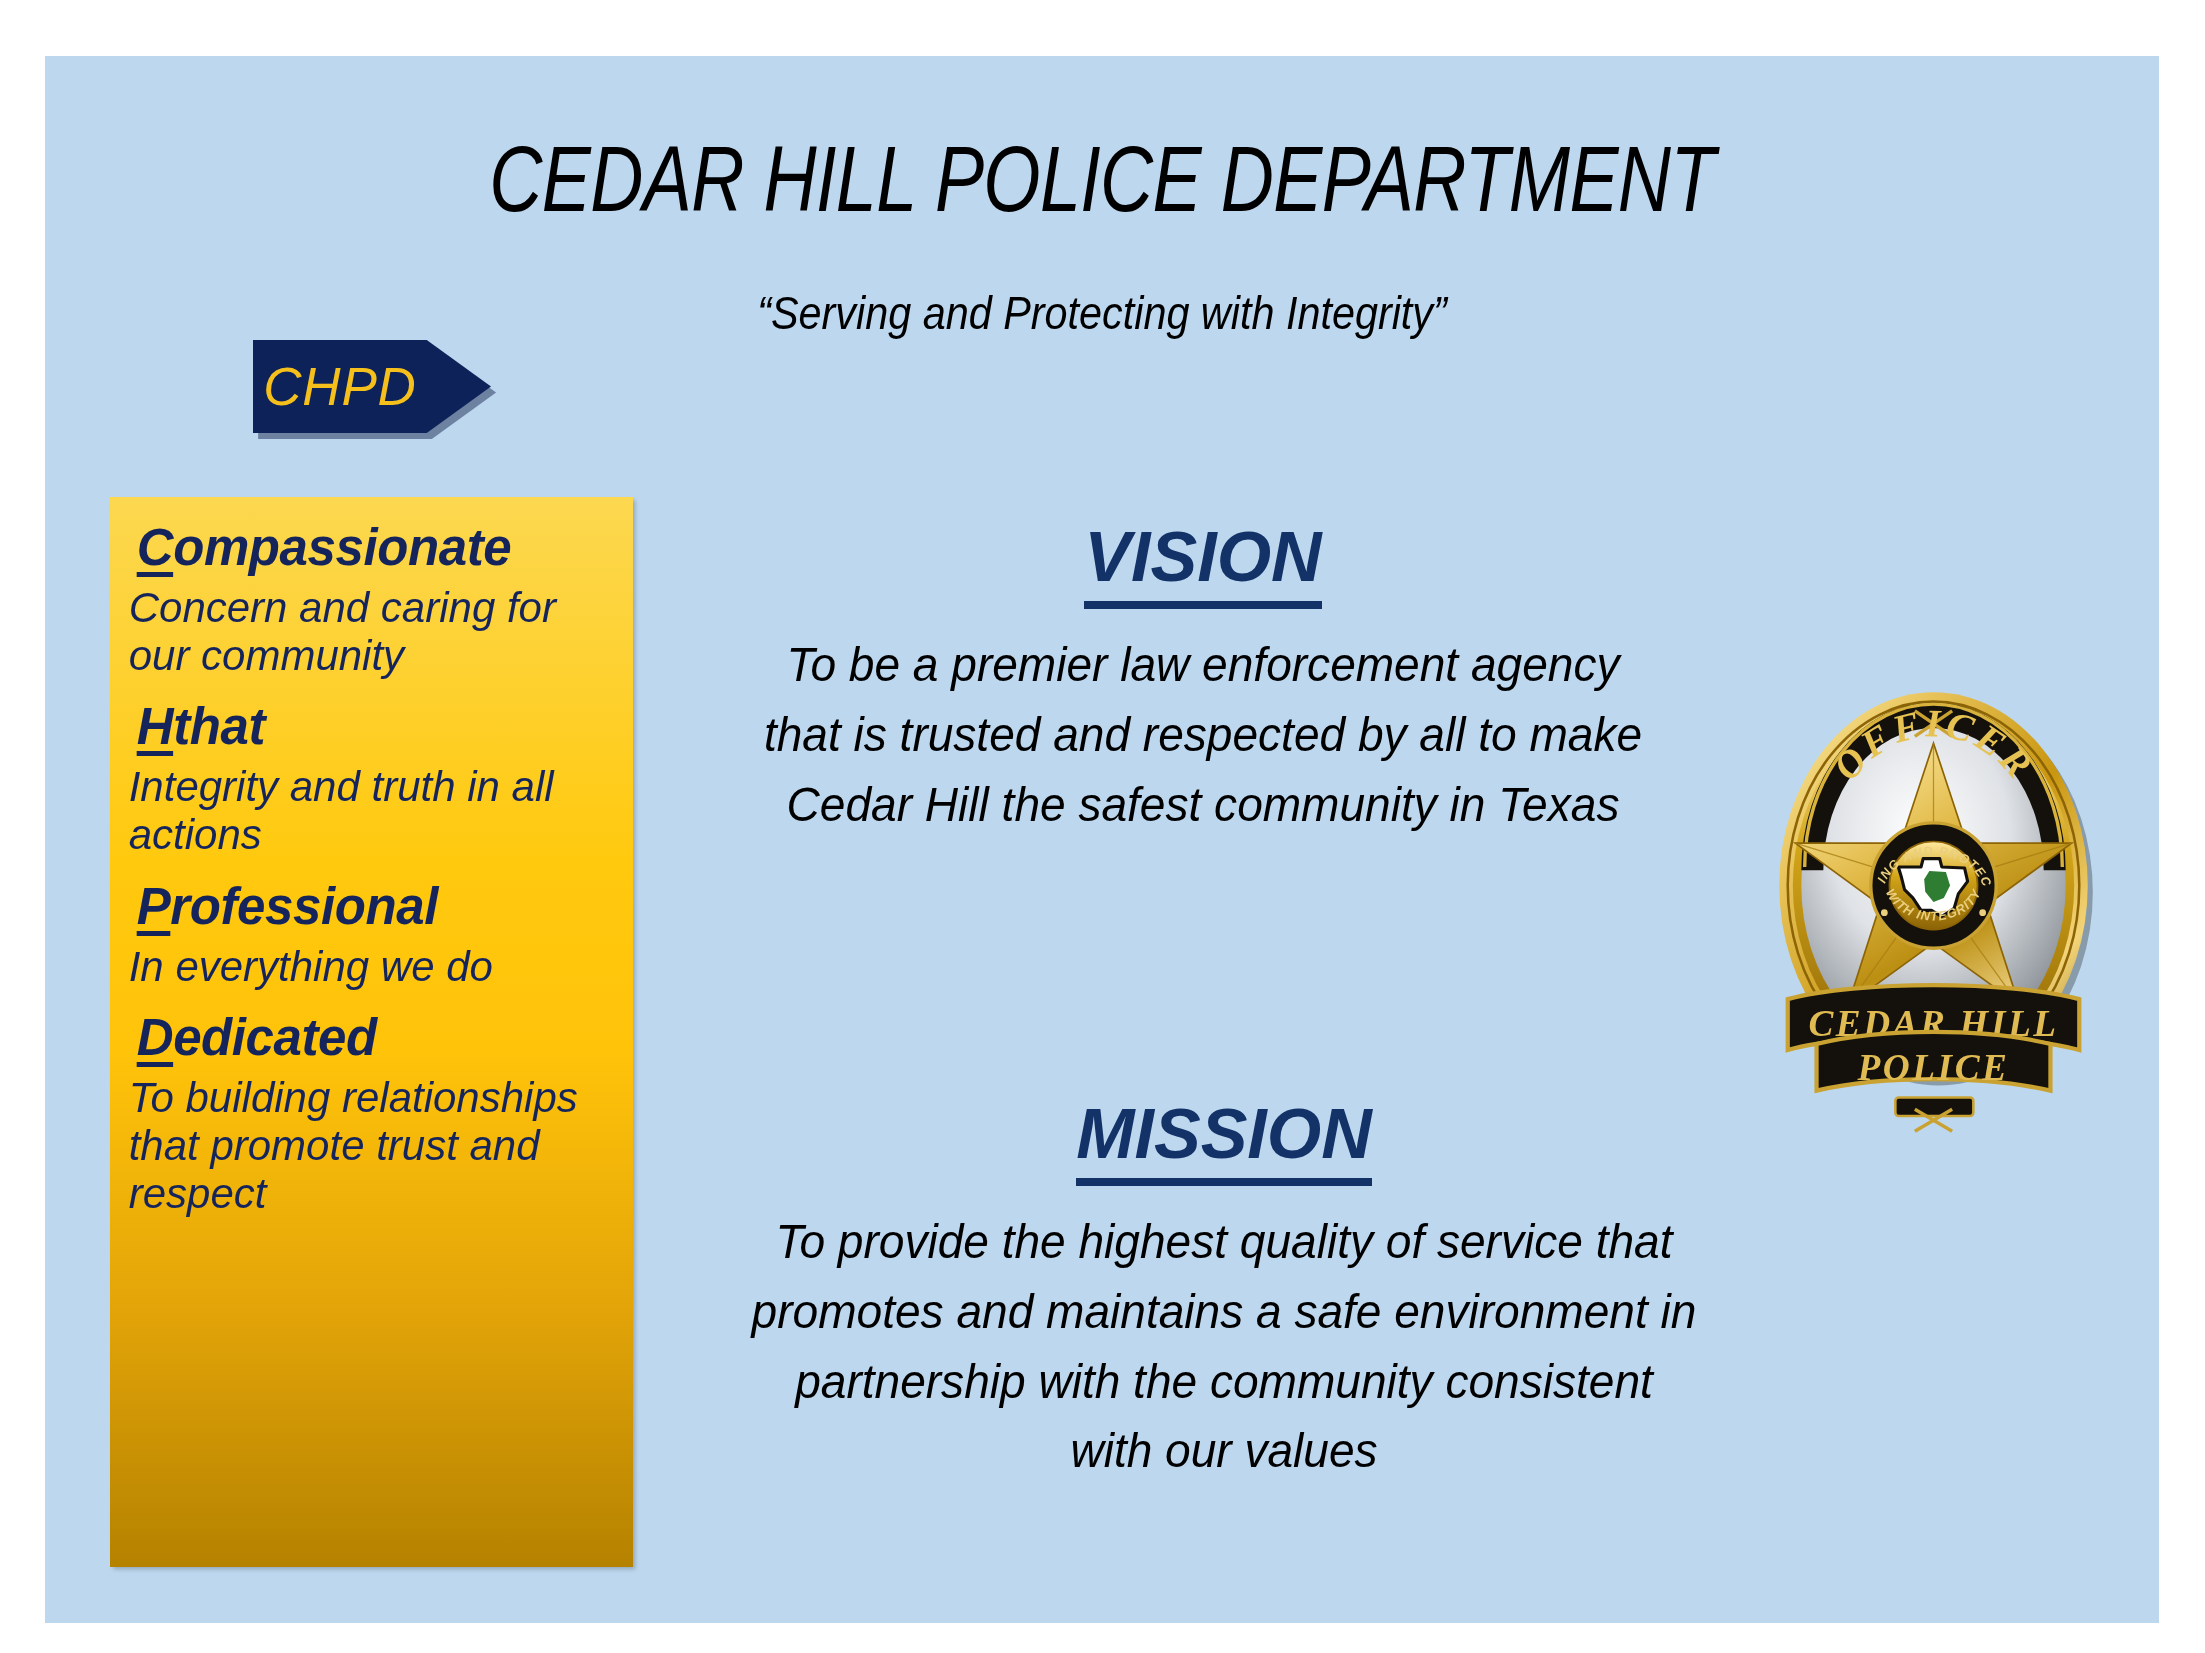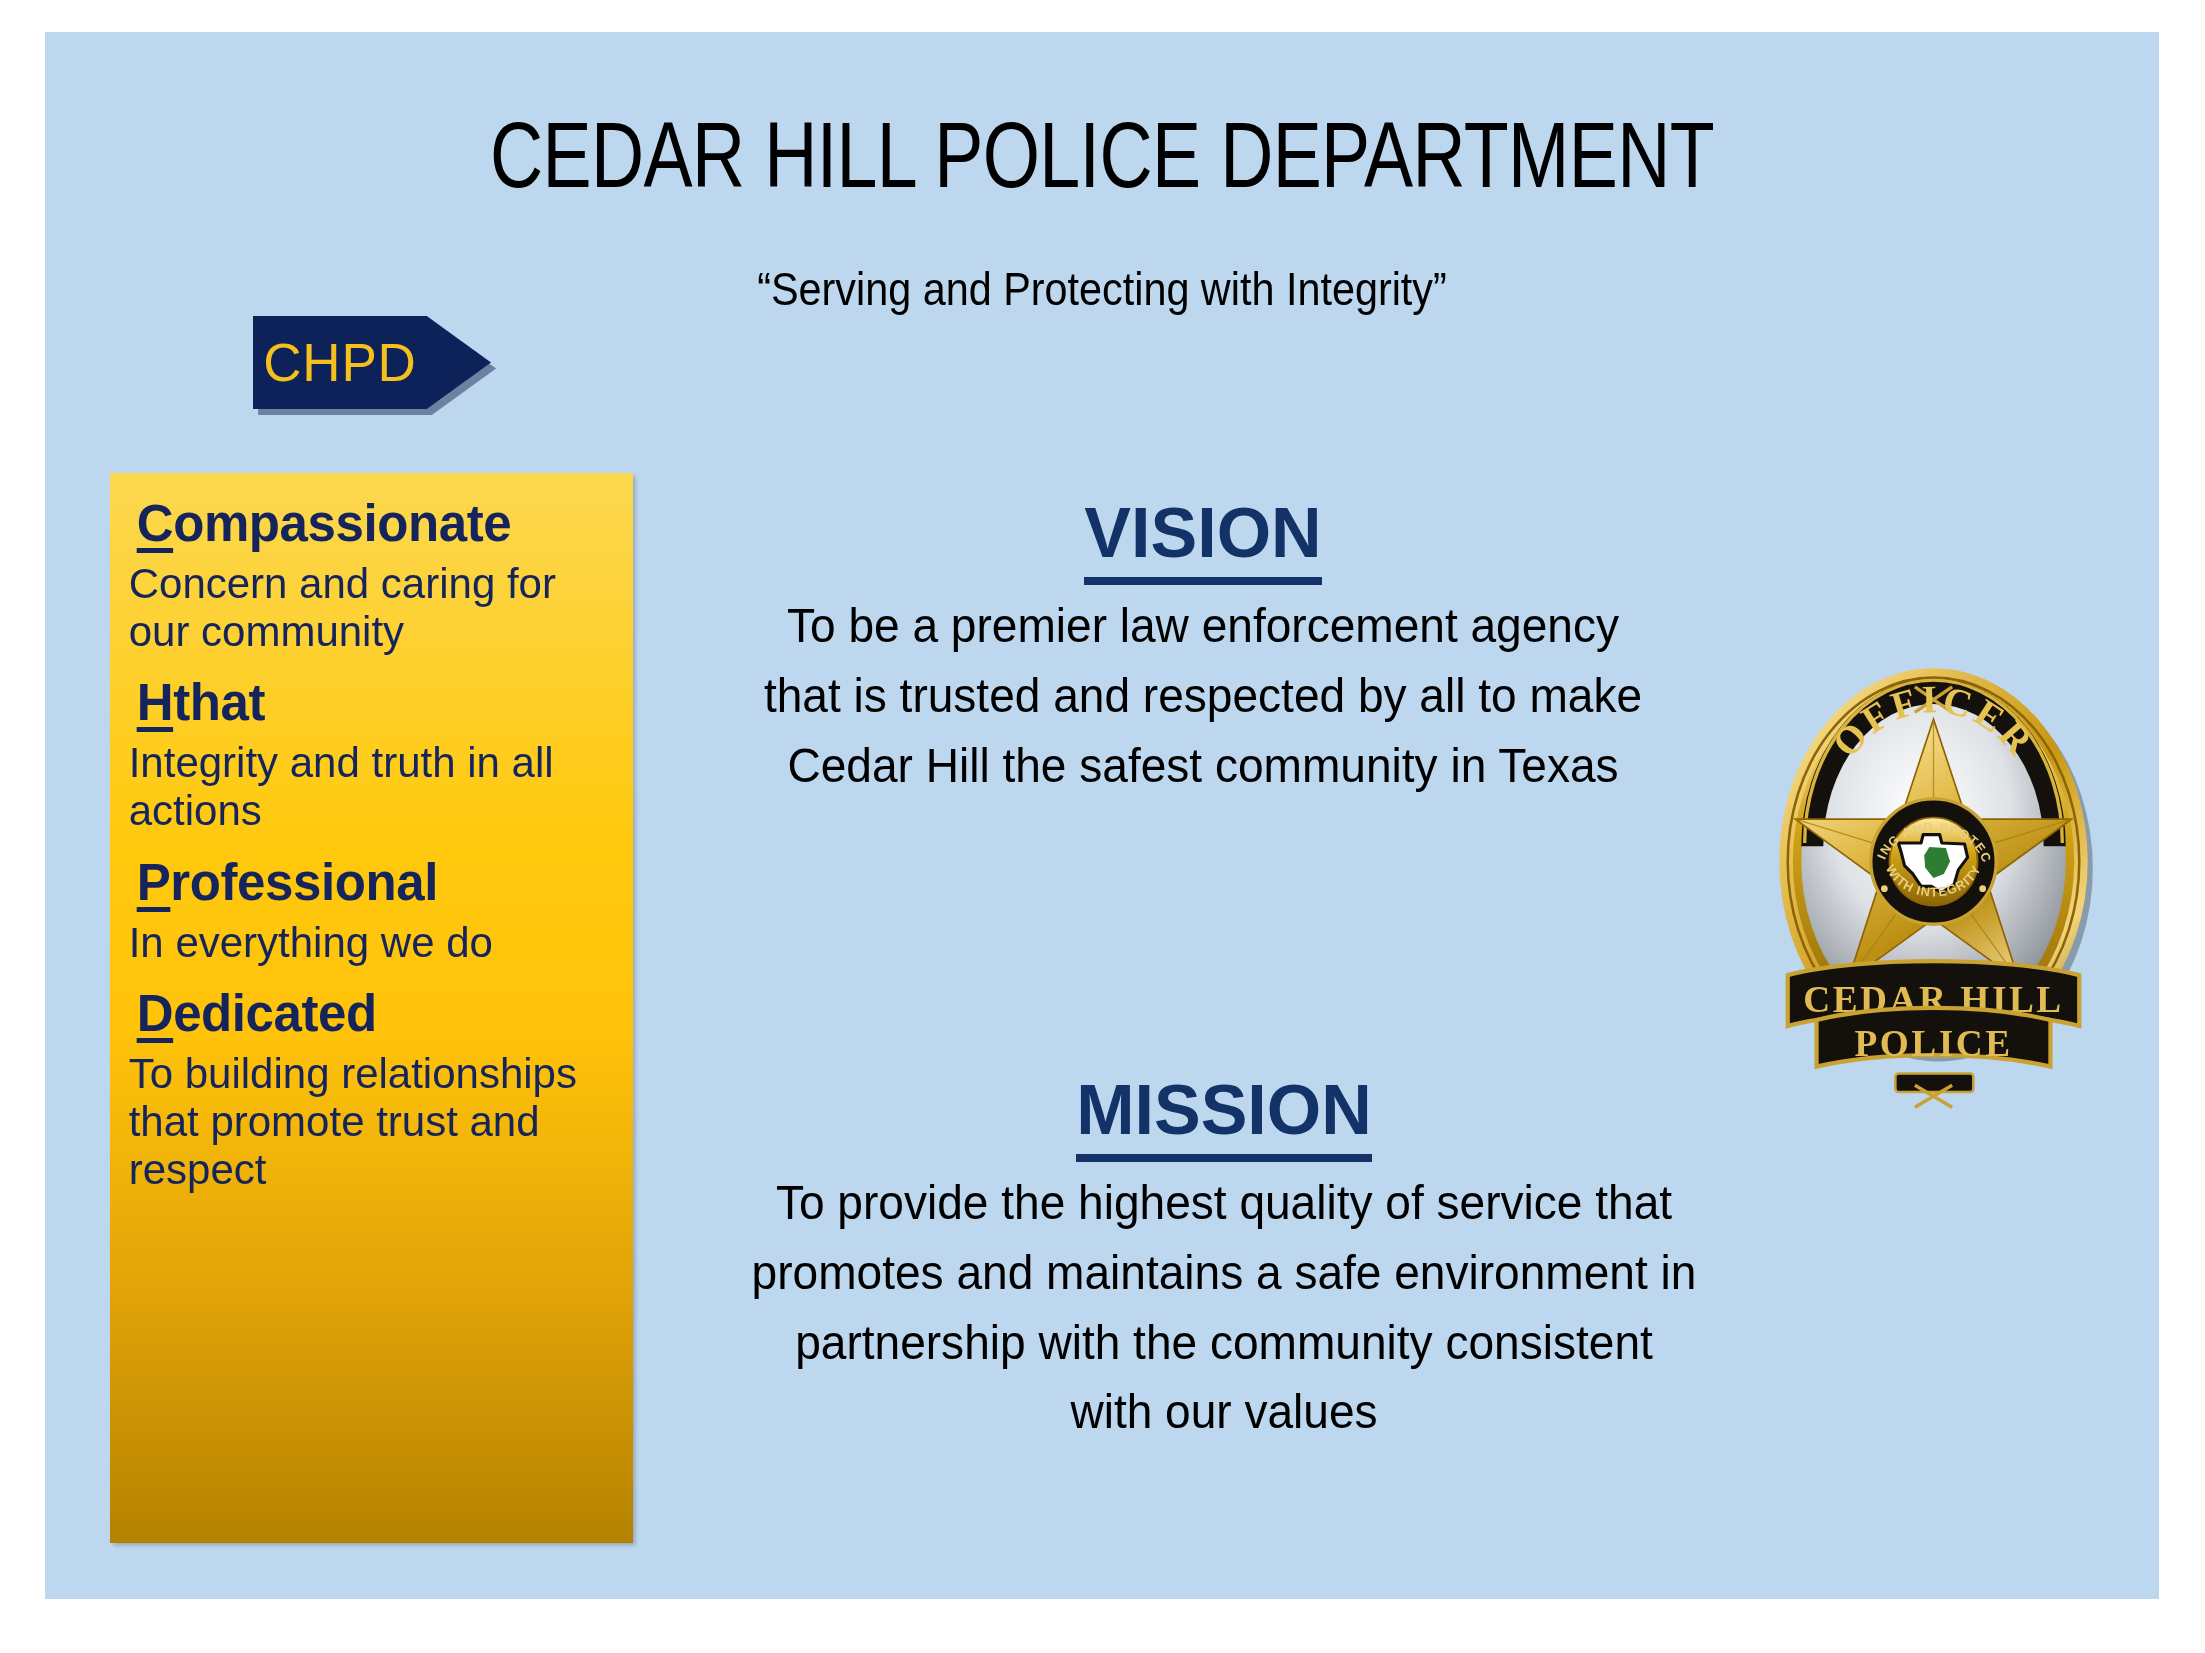--- a/index.html
+++ b/index.html
@@ -12,25 +12,26 @@
     width: 2205px;
     height: 1654px;
     font-family: "Liberation Sans", sans-serif;
     overflow: hidden;
   }
 
   
   #slide {
     position: absolute;
     left: 45px;
-    top: 32px;
+    top: 56px;
     width: 2114px;
     height: 1567px;
     background: #bdd7ee;
     overflow: hidden;
+    font-style: italic;
   }
 
   
   #dept-title {
     position: absolute;
     left: 0;
     top: 75px;
     width: 2114px;
     text-align: center;
     font-family: "Liberation Sans", sans-serif;
@@ -150,21 +151,21 @@
   #mission-section { left: 594px; top: 1042px; width: 1170px; }
 
   .vm-heading {
     display: inline-block;
     font-size: 70px;
     font-weight: bold;
     color: #123268;
     letter-spacing: 0px;
     border-bottom: 8.5px solid #123268;
     padding-bottom: 6.8px;
-    margin: 0 0 1px 0;
+    margin: 0 0 16px 0;
     line-height: 1.05;
   }
   .vm-body {
     font-size: 49px;
     font-weight: 400;
     line-height: 1.42;
     color: #000000;
     margin: 5.1px 0 0 0;
     transform: scaleX(0.94);
     transform-origin: center top;

